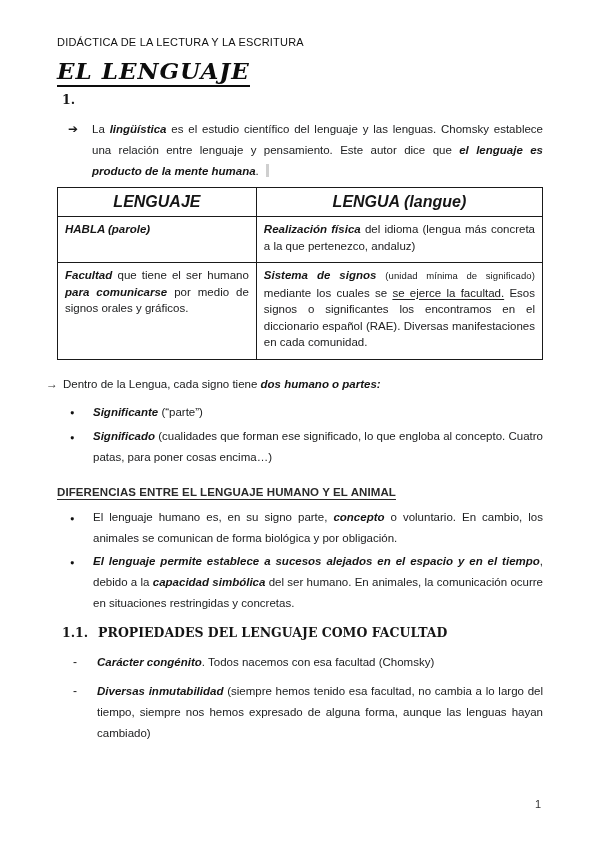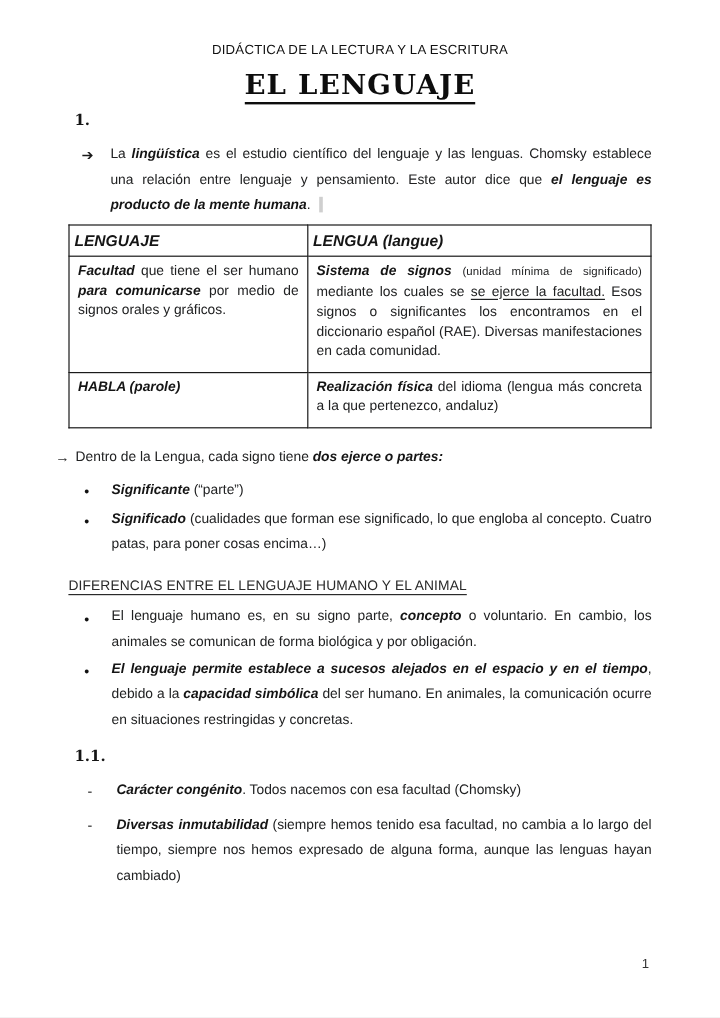--- a/index.html
+++ b/index.html
@@ -10,36 +10,36 @@
     background:#ffffff;
     box-sizing:border-box;
     padding:36px 57px 0 57px;
     font-family:"Liberation Sans", sans-serif;
     font-size:11.5px;
     color:#202122;
     overflow:hidden;
   }
 
   .course-header {
-    text-align:center;
+    text-align:left;
     font-size:11px;
     line-height:13px;
     letter-spacing:0.2px;
     color:#111;
   }
 
   .doc-title {
     margin:8px 0 0 0;
-    text-align:center;
     font-family:"DejaVu Serif", serif;
     font-weight:900;
     font-size:23px;
     line-height:27px;
     letter-spacing:1px;
     color:#0d0d0d;
+    font-style:italic;
   }
   .doc-title .title-text {
     display:inline-block;
     border-bottom:2.5px solid #0d0d0d;
     padding-bottom:1px;
   }
 
   .h-num {
     display:flex;
     font-family:"DejaVu Serif", serif;
@@ -104,44 +104,44 @@
     margin-top:5px;
     border-collapse:collapse;
     table-layout:fixed;
   }
   .doc-table th, .doc-table td {
     border:1.5px solid #1a1a1a;
     vertical-align:top;
     box-sizing:border-box;
   }
   .doc-table th {
-    font-size:13px;
+    font-size:16px;
     padding:5px 4px;
-    text-align:left;
+    text-align:center;
     color:#151515;
   }
   .doc-table td {
     font-size:11.5px;
     line-height:16.5px;
     padding:4px 7px 8px 7px;
     text-align:justify;
   }
   .col-left { width:41%; }
   .col-right { width:59%; }
 
   .red-note {
     margin-top:6px;
     line-height:21px;
     color:#ff4343;
   }
 
   .underline-heading {
     margin-top:14px;
     line-height:21px;
-    font-weight:normal;
+    font-weight:bold;
     letter-spacing:0.1px;
     color:#2a2a2a;
     text-decoration:underline;
     text-underline-offset:2.5px;
   }
 
   .mt-b1 { margin-top:7px; }
   .mt-b2 { margin-top:3px; }
   .mt-dA { margin-top:4px; }
   .mt-dB { margin-top:2px; }
@@ -175,33 +175,33 @@
     <p class="ptext"><span>La </span><b>lingüística</b><span> es el estudio científico del lenguaje y las lenguas. Chomsky establece una relación entre lenguaje y pensamiento. Este autor dice que </span><b>el lenguaje es producto de la mente humana</b><span>.</span><span class="cursor-mark"></span></p>
   </div>
 
   <table class="doc-table">
     <tbody>
         <tr>
       <th class="col-left"><b>LENGUAJE</b></th>
       <th class="col-right"><b>LENGUA </b><b class="run-i">(langue)</b></th>
     </tr>
     <tr>
+      <td><b>HABLA </b><b class="run-i">(parole)</b></td>
+      <td><b>Realización física</b><span> del idioma (lengua más concreta a la que pertenezco, andaluz)</span></td>
+    </tr>
+    <tr>
       <td><b>Facultad</b><span> que tiene el ser humano </span><b>para comunicarse</b><span> por medio de signos orales y gráficos.</span></td>
       <td><b>Sistema de signos </b><span class="run-small">(unidad mínima de significado)</span><span> mediante los cuales se </span><span class="run-u">se ejerce la facultad.</span><span> Esos signos o significantes los encontramos en el diccionario español (RAE). Diversas manifestaciones en cada comunidad.</span></td>
     </tr>
-    <tr>
-      <td><b>HABLA </b><b class="run-i">(parole)</b></td>
-      <td><b>Realización física</b><span> del idioma (lengua más concreta a la que pertenezco, andaluz)</span></td>
-    </tr>
   </tbody>
     </table>
 
   <div class="flex-item dentro-item">
     <span class="marker-thin-arrow">→</span>
-    <p class="ptext"><span>Dentro de la Lengua, cada signo tiene </span><b>dos ejerce o partes:</b></p>
+    <p class="ptext"><span>Dentro de la Lengua, cada signo tiene </span><b>dos humano o partes:</b></p>
   </div>
 
   <div class="flex-item dot-item mt-b1">
     <span class="marker-dot">●</span>
     <p class="ptext"><b>Significante</b><span> (“parte”)</span></p>
   </div>
 
   <div class="flex-item dot-item mt-b2">
     <span class="marker-dot">●</span>
     <p class="ptext"><b>Significado</b><span> (cualidades que forman ese significado, lo que engloba al concepto. Cuatro patas, para poner cosas encima…)</span></p>
@@ -215,20 +215,21 @@
     <p class="ptext"><span>El lenguaje humano es, en su signo parte, </span><b>concepto</b><span> o voluntario. En cambio, los animales se comunican de forma biológica y por obligación.</span></p>
   </div>
 
   <div class="flex-item dot-item mt-dB">
     <span class="marker-dot">●</span>
     <p class="ptext"><b>El lenguaje permite establece a sucesos alejados en el espacio y en el tiempo</b><span>, debido a la </span><b>capacidad simbólica</b><span> del ser humano. En animales, la comunicación ocurre en situaciones restringidas y concretas.</span></p>
   </div>
 
   <div class="h-num h2-row">
     <span class="num">1.1.</span>
+    <span>PROPIEDADES DEL LENGUAJE COMO FACULTAD</span>
   </div>
 
   <div class="flex-item dash-item mt-dash1">
     <span class="marker-dash">-</span>
     <p class="ptext"><b>Carácter congénito</b><span>. Todos nacemos con esa facultad (Chomsky)</span></p>
   </div>
 
   <div class="flex-item dash-item mt-dash2">
     <span class="marker-dash">-</span>
     <p class="ptext"><b>Diversas inmutabilidad</b><span> (siempre hemos tenido esa facultad, no cambia a lo largo del tiempo, siempre nos hemos expresado de alguna forma, aunque las lenguas hayan cambiado)</span></p>

